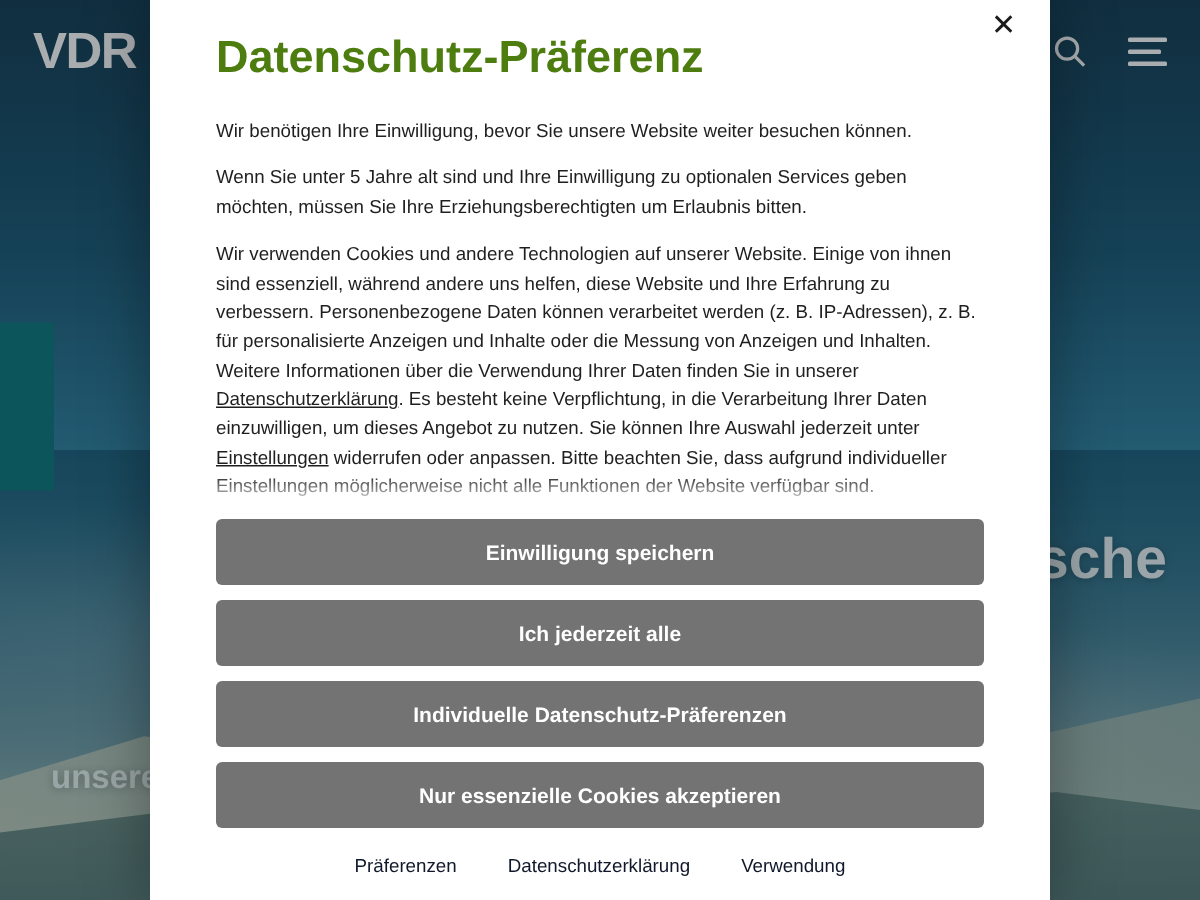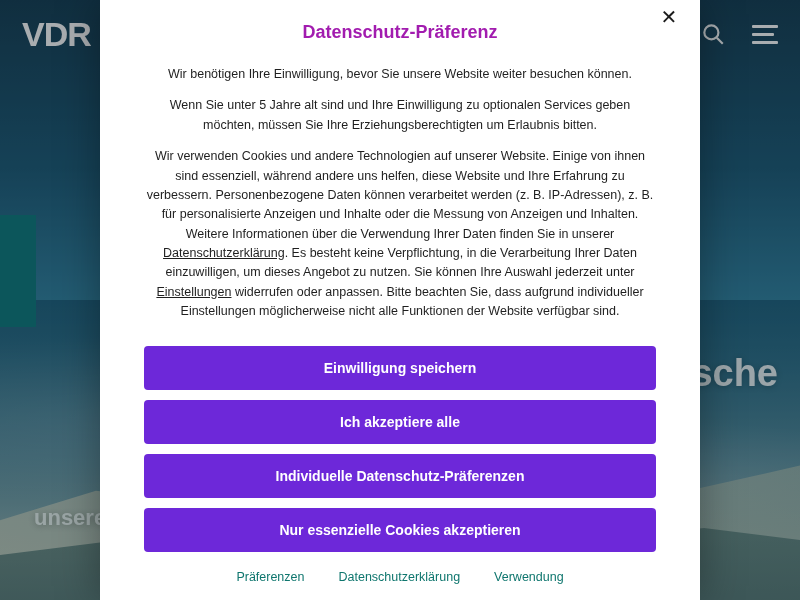--- a/index.html
+++ b/index.html
@@ -95,64 +95,63 @@
     position: absolute; left: 100px; top: 0; width: 600px; height: 600px;
     background: #ffffff; z-index: 10;
     display: flex; flex-direction: column;
     box-shadow: 0 0 40px rgba(0,0,0,.35);
   }
   .consent-head {
     position: relative; padding: 16px 44px 8px;
     flex: 0 0 auto;
   }
   .consent-title {
-    text-align: center; font-size: 18px; font-weight: 700; color: #a21caf;
+    font-size: 30px; font-weight: 700; color: #4d7c0f;
     padding-top: 6px;
   }
   .consent-close {
     position: absolute; right: 18px; top: 4px;
     width: 26px; height: 26px; display: flex; align-items: center; justify-content: center;
     color: #1b1b1b; font-size: 20px; line-height: 1; cursor: pointer;
     background: none; border: none;
   }
   .consent-body {
     padding: 14px 44px 0; overflow: hidden; flex: 1 1 auto;
     position: relative;
-    text-align: center;
   }
   .consent-body p {
     font-size: 12.5px; line-height: 1.55; color: #1f1f1f; margin-bottom: 12px;
   }
   .consent-body a {
     color: #1f1f1f; text-decoration: underline; font-weight: 400;
   }
   .fade-mask {
     position: absolute; left: 0; right: 0; bottom: 0; height: 26px;
     background: linear-gradient(to bottom, rgba(255,255,255,0), #fff 85%);
     pointer-events: none;
   }
 
   .consent-actions {
     padding: 4px 44px 0; display: flex; flex-direction: column; gap: 10px;
     flex: 0 0 auto;
   }
   .btn {
     display: block; width: 100%; border: none; border-radius: 4px;
-    background: #6d28d9; color: #fff; font-size: 14px; font-weight: 700;
+    background: #737373; color: #fff; font-size: 14px; font-weight: 700;
     padding: 14px 24px; cursor: pointer; text-align: center;
     font-family: "Liberation Sans", sans-serif;
   }
 
   .consent-footer {
     margin-top: auto; padding: 18px 40px 16px;
     display: flex; justify-content: center; gap: 34px;
     flex: 0 0 auto;
   }
   .consent-footer a {
-    font-size: 12.5px; color: #0f766e; text-decoration: none;
+    font-size: 12.5px; color: #0f172a; text-decoration: none;
   }
 </style>
 </head>
 <body>
 
 <div class="page-bg">
   <div class="sea"></div>
   <div class="coast"></div>
   <div class="coast2"></div>
 </div>
@@ -197,21 +196,21 @@
     <p>Wir benötigen Ihre Einwilligung, bevor Sie unsere Website weiter besuchen können.</p>
     <p>Wenn Sie unter 5 Jahre alt sind und Ihre Einwilligung zu optionalen Services geben möchten, müssen Sie Ihre Erziehungsberechtigten um Erlaubnis bitten.</p>
     <p>
       <span>Wir verwenden Cookies und andere Technologien auf unserer Website. Einige von ihnen sind essenziell, während andere uns helfen, diese Website und Ihre Erfahrung zu verbessern. Personenbezogene Daten können verarbeitet werden (z. B. IP-Adressen), z. B. für personalisierte Anzeigen und Inhalte oder die Messung von Anzeigen und Inhalten. Weitere Informationen über die Verwendung Ihrer Daten finden Sie in unserer </span><a href="#">Datenschutzerklärung</a><span>. Es besteht keine Verpflichtung, in die Verarbeitung Ihrer Daten einzuwilligen, um dieses Angebot zu nutzen. Sie können Ihre Auswahl jederzeit unter </span><a href="#">Einstellungen</a><span> widerrufen oder anpassen. Bitte beachten Sie, dass aufgrund individueller Einstellungen möglicherweise nicht alle Funktionen der Website verfügbar sind.</span>
     </p>
     <div class="fade-mask"></div>
   </div>
 
   <div class="consent-actions">
     <button class="btn">Einwilligung speichern</button>
-    <button class="btn">Ich akzeptiere alle</button>
+    <button class="btn">Ich jederzeit alle</button>
     <button class="btn">Individuelle Datenschutz-Präferenzen</button>
     <button class="btn">Nur essenzielle Cookies akzeptieren</button>
   </div>
 
   <div class="consent-footer">
     <a href="#">Präferenzen</a>
     <a href="#">Datenschutzerklärung</a>
     <a href="#">Verwendung</a>
   </div>
 </div>

